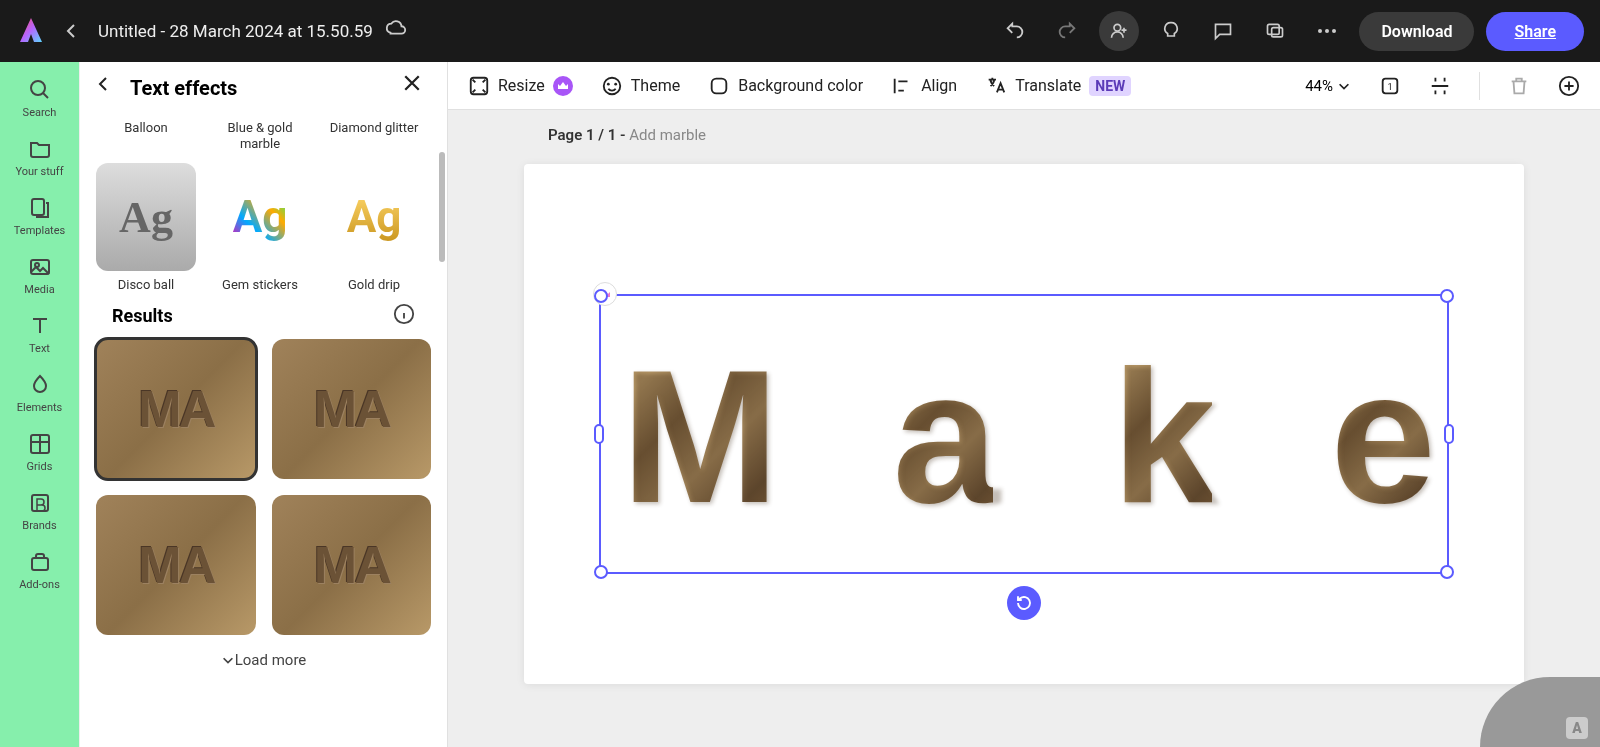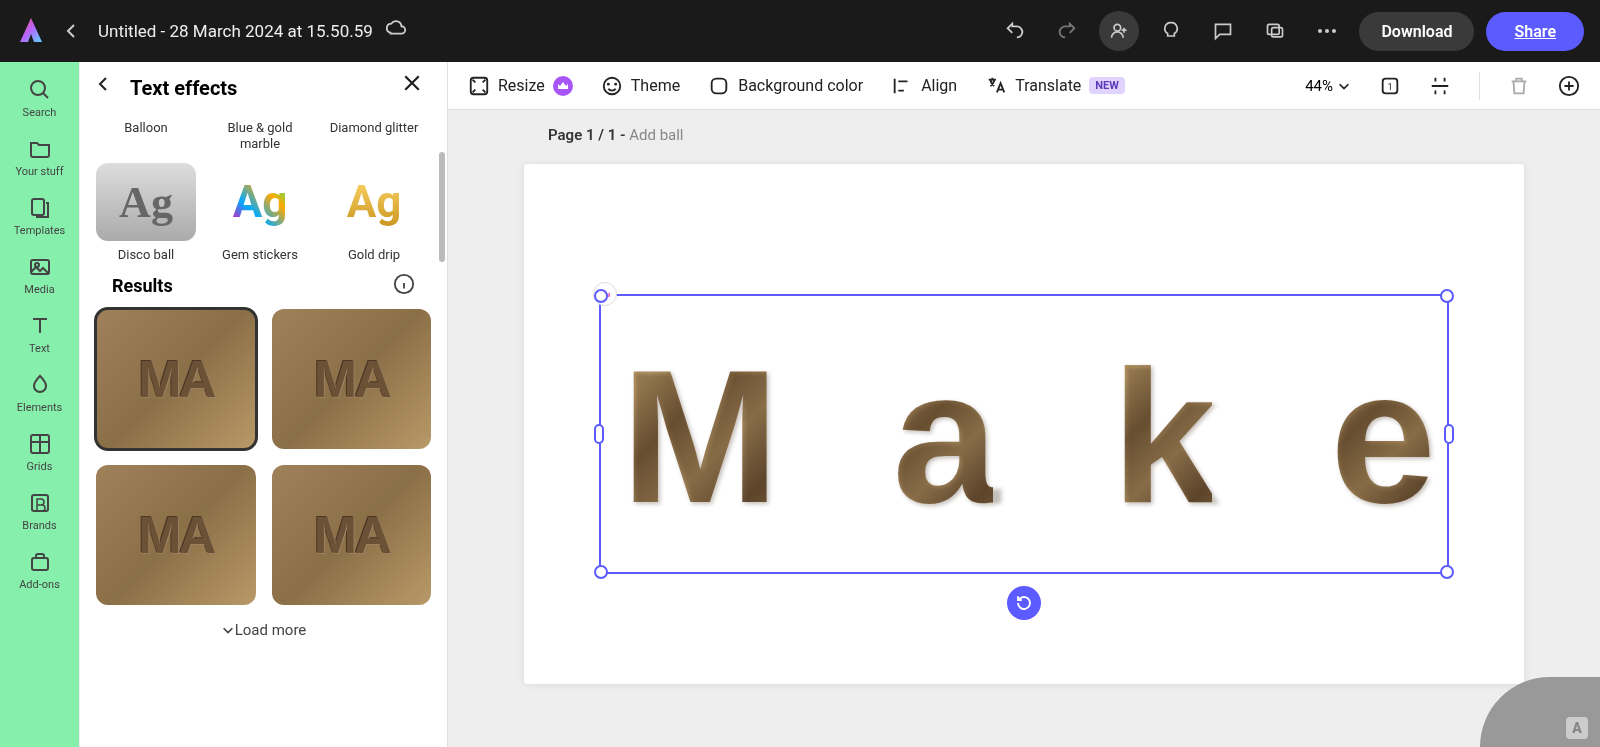--- a/index.html
+++ b/index.html
@@ -28,38 +28,38 @@
 
 
 .side-panel { width:368px; background:#fff; border-right:1px solid #e0e0e0; display:flex; flex-direction:column; position:relative; }
 .panel-header { display:flex; align-items:center; gap:10px; padding:12px 16px; }
 .panel-title { font-size:20px; font-weight:700; flex:1; }
 .panel-close { width:28px; height:28px; cursor:pointer; }
 .panel-back { width:24px; height:24px; cursor:pointer; }
 .panel-body { flex:1; overflow:auto; padding:0 16px; }
 .effect-row { display:flex; gap:14px; margin-bottom:8px; }
 .effect-item { width:100px; text-align:center; }
-.effect-thumb { width:100px; height:78px; border-radius:12px; background:#f0f0f0; display:flex; align-items:center; justify-content:center; font-size:44px; font-weight:700; font-family:Georgia,serif; }
+.effect-thumb { width:100px; height:108px; border-radius:12px; background:#f0f0f0; display:flex; align-items:center; justify-content:center; font-size:44px; font-weight:700; font-family:Georgia,serif; }
 .effect-label { font-size:13px; color:#333; margin-top:6px; line-height:1.2; }
 .results-header { display:flex; align-items:center; margin:10px 16px; }
 .results-title { font-size:18px; font-weight:700; flex:1; }
 .results-grid { display:grid; grid-template-columns:1fr 1fr; gap:16px; }
 .result-thumb { height:140px; border-radius:12px; background:linear-gradient(135deg,#a0825a,#8b6f47,#b89968); display:flex; align-items:center; justify-content:center; cursor:pointer; position:relative; overflow:hidden; }
 .result-thumb.selected { outline:3px solid #333; outline-offset:-1px; }
 .result-text { font-size:52px; font-weight:900; color:#6b5236; text-shadow:1px 1px 0 #9c8160,-1px -1px 0 #4a3626; font-family:Impact,sans-serif; letter-spacing:-3px; }
 .load-more { display:flex; align-items:center; justify-content:center; gap:0; padding:16px; cursor:pointer; font-size:15px; color:#444; }
 .panel-scrollbar { position:absolute; right:2px; top:90px; width:6px; height:110px; background:#bbb; border-radius:3px; }
 
 
 .canvas-area { flex:1; display:flex; flex-direction:column; background:#eee; }
 .toolbar { height:48px; background:#fff; display:flex; align-items:center; padding:0 20px; gap:28px; border-bottom:1px solid #e0e0e0; }
 .tool-btn { display:flex; align-items:center; gap:8px; cursor:pointer; font-size:16px; color:#222; }
 .tool-icon { width:22px; height:22px; }
 .crown-badge { width:20px; height:20px; background:#a855f7; border-radius:10px; display:flex; align-items:center; justify-content:center; }
-.new-badge { background:#e0d4ff; color:#5b3bb8; font-size:11px; font-weight:700; padding:2px 6px; border-radius:4px; }
+.new-badge { background:#e0d4ff; color:#5b3bb8; font-size:14px; font-weight:700; padding:2px 6px; border-radius:4px; }
 .zoom { display:flex; align-items:center; gap:4px; font-size:15px; cursor:pointer; }
 .toolbar-divider { width:1px; height:28px; background:#e0e0e0; }
 
 .page-info { padding:16px 0 0 100px; font-size:15px; color:#333; }
 .page-info .muted { color:#888; }
 
 .canvas-wrap { flex:1; position:relative; display:flex; align-items:flex-start; justify-content:center; padding:20px 30px; }
 .canvas { width:1000px; height:520px; background:#fff; position:relative; border-radius:4px; box-shadow:0 1px 8px rgba(0,0,0,.08); }
 .selection-box { position:absolute; left:75px; top:130px; width:850px; height:280px; border:2px solid #5b5bff; }
 .sel-handle { position:absolute; width:14px; height:14px; background:#fff; border:2px solid #5b5bff; border-radius:7px; }
@@ -353,21 +353,21 @@
         </div>
       <div class="tool-btn">
           <svg class="tool-icon" viewBox="0 0 24 24">
             <circle cx="12" cy="12" r="10" fill="none" stroke="#222" stroke-width="2"></circle>
             <path d="M12 7v10M7 12h10" stroke="#222" stroke-width="2"></path>
           </svg>
         </div>
     </div>
 
     <div class="page-info">
-      <span style="font-weight:600;">Page 1 / 1 - </span><span class="muted">Add ball</span>
+      <span style="font-weight:600;">Page 1 / 1 - </span><span class="muted">Add marble</span>
     </div>
 
     <div class="canvas-wrap">
       <div class="canvas">
         <div class="selection-box">
           <div class="crown-tag">
               <svg width="12" height="10" viewBox="0 0 12 10">
                 <path d="M1 8L1 3l2 2 3-4 3 4 2-2v5z" fill="#e879cf"></path>
               </svg>
             </div>

